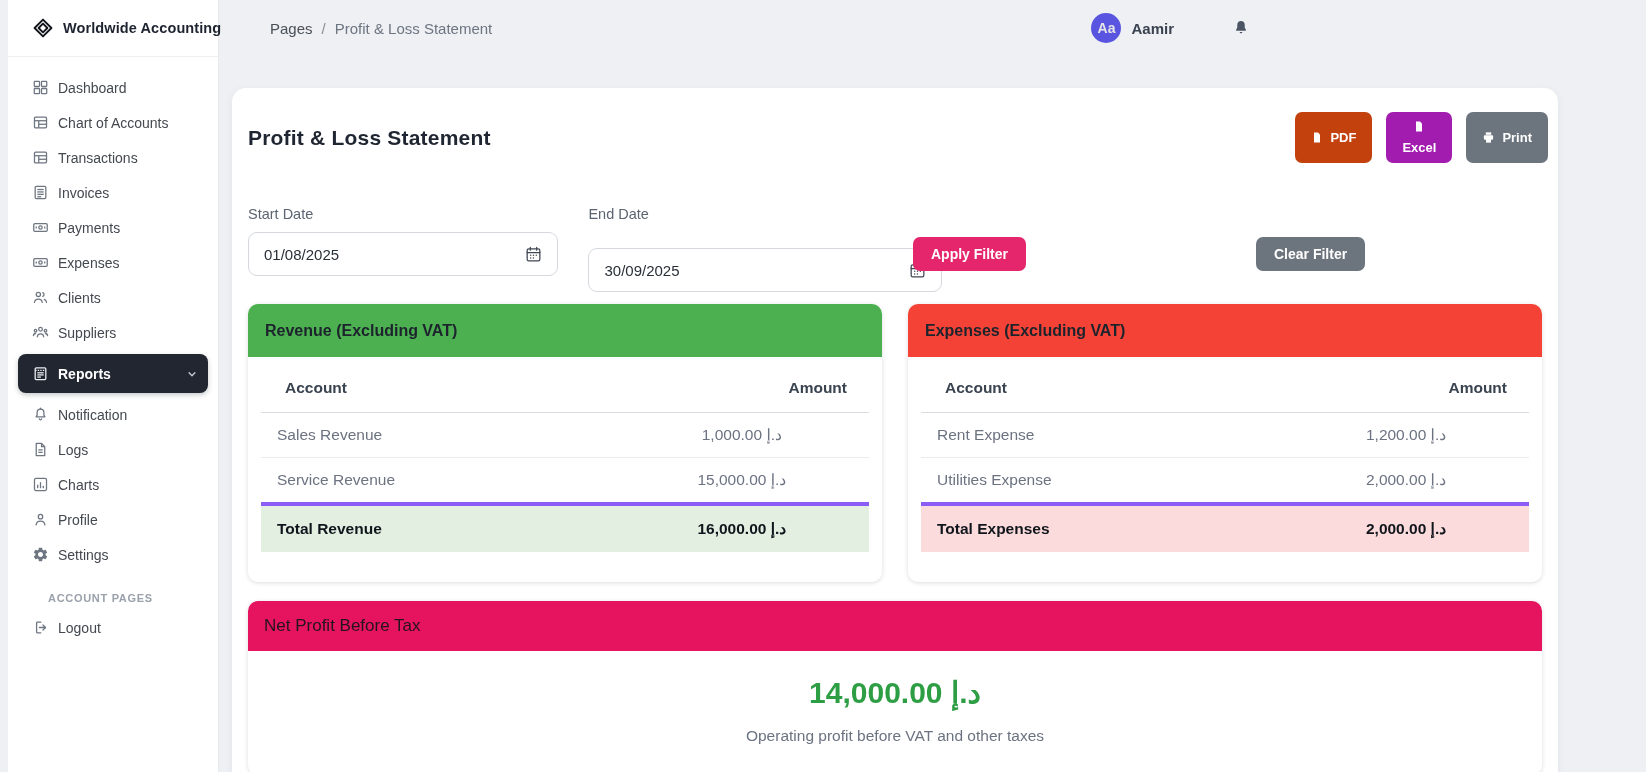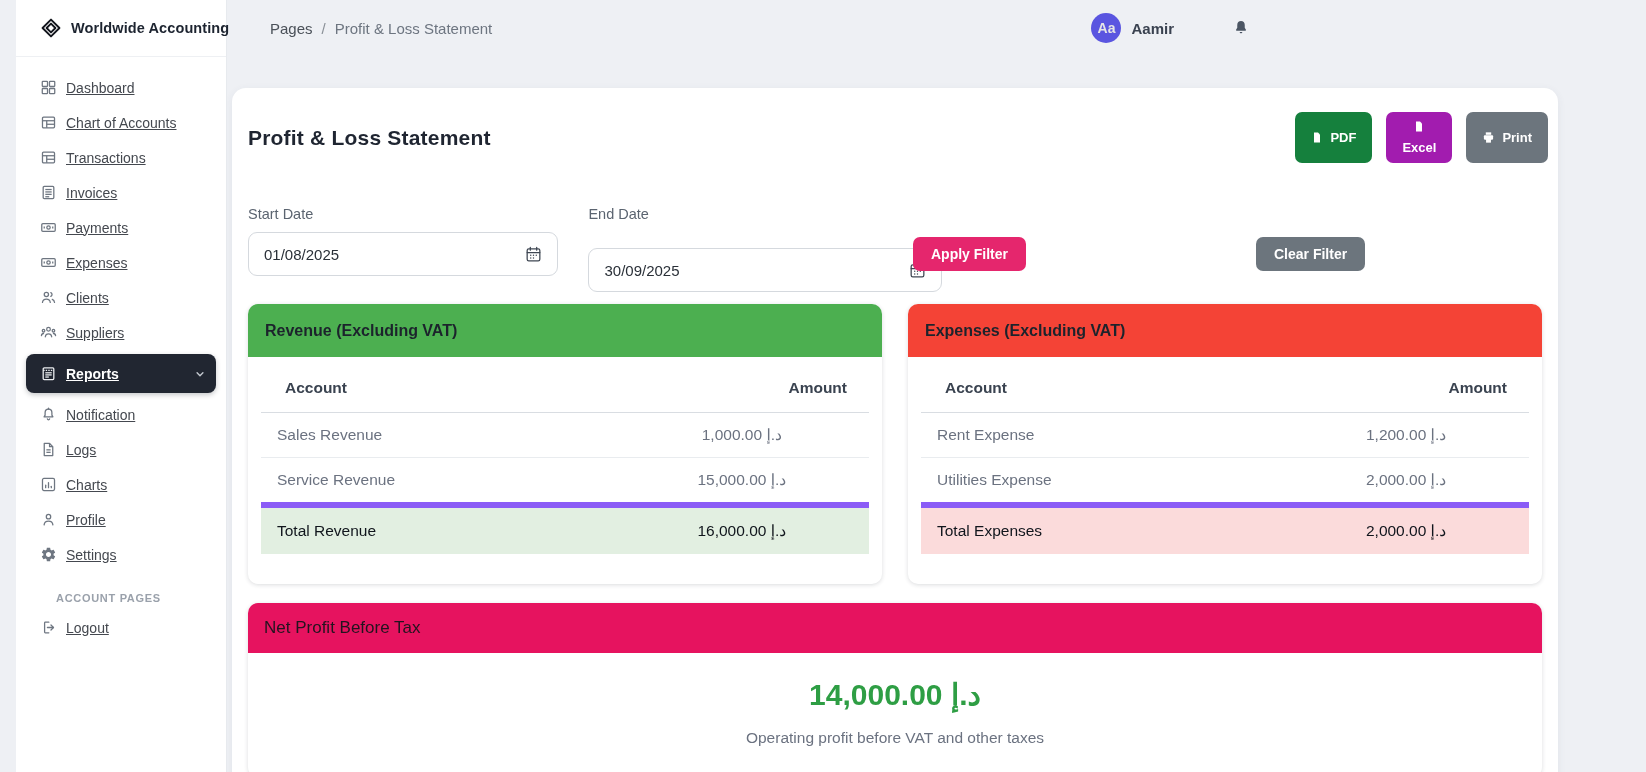--- a/index.html
+++ b/index.html
@@ -1,26 +1,26 @@
 <!DOCTYPE html>
 <html><head>
 <meta charset="utf-8">
 <style>
   * { margin:0; padding:0; box-sizing:border-box; }
   html,body { width:1646px; height:772px; }
   body { font-family:"Liberation Sans", sans-serif; background:#eef0f4; }
   .app { position:relative; width:1646px; height:772px; overflow:hidden; background:#eef0f4; }
 
   
-  .sidebar { position:absolute; left:16px; top:0; width:211px; height:772px; background:#fff; border-right:1px solid #e7eaee; z-index:5; }
+  .sidebar { position:absolute; left:8px; top:0; width:211px; height:772px; background:#fff; border-right:1px solid #e7eaee; z-index:5; }
   .brand { height:57px; display:flex; align-items:center; gap:9px; padding:0 12px 0 24px; border-bottom:1px solid #eef0f3; cursor:pointer; }
   .brand-icon { display:flex; color:#12151c; }
   .brand-name { font-size:14.5px; font-weight:700; color:#1d2430; white-space:nowrap; letter-spacing:.1px; }
   .nav { padding:13px 10px 0 10px; }
-  .nav-item { display:flex; align-items:center; gap:9px; padding:9px 9px 9px 14px; border-radius:8px; font-size:14px; color:#44484f; cursor:pointer;text-decoration:underline; }
+  .nav-item { display:flex; align-items:center; gap:9px; padding:9px 9px 9px 14px; border-radius:8px; font-size:14px; color:#44484f; cursor:pointer; }
   .nav-item .nicon { width:17px; height:17px; flex:0 0 17px; display:flex; color:#6e7681; }
   .nav-item.active { background:#212631; color:#fff; font-weight:600; padding-top:11px; padding-bottom:11px; margin:4px 0; box-shadow:0 2px 5px rgba(33,38,49,.25); }
   .nav-item.active .nicon { color:#eceef1; }
   .chev { margin-left:auto; display:flex; color:#c3c8cf; }
   .nav-section-label { margin:20px 0 6px 30px; font-size:11px; font-weight:700; color:#9aa1ab; letter-spacing:.7px; }
 
   
   .topbar { position:absolute; left:211px; top:0; width:1157px; height:56px; display:flex; align-items:center; padding:0 118px 0 59px; }
   .breadcrumb { display:flex; align-items:center; gap:9px; font-size:15px; }
   .crumb-root { color:#4a5058; cursor:pointer; }
@@ -32,21 +32,21 @@
   .user-name { margin-left:10px; font-size:15px; font-weight:600; color:#3a4250; }
   .bell-btn { margin-left:58px; display:flex; color:#4b5563; cursor:pointer; }
 
   
   .panel { position:absolute; left:232px; top:88px; width:1326px; height:700px; background:#fff; border-radius:14px; box-shadow:0 2px 8px rgba(55,70,95,.07); }
   .panel-head { display:flex; align-items:center; justify-content:space-between; padding:24px 10px 0 16px; }
   .page-title { font-size:21px; font-weight:700; color:#1f2531; letter-spacing:.2px; }
   .toolbar { display:flex; gap:14px; }
   .btn { display:inline-flex; align-items:center; gap:7px; border:none; border-radius:7px; padding:8px 16px; font-size:13px; font-weight:700; color:#fff; cursor:pointer; font-family:inherit; }
   .btn .bicon { display:flex; }
-  .btn-pdf { background:#15803d;justify-content:space-between; }
+  .btn-pdf { background:#c2410c;justify-content:space-between; }
   .btn-excel { background:#a21caf;flex-direction:column; }
   .btn-print { background:#6c757d; }
 
   
   .filters { position:relative; margin-top:42px; padding:0 16px; height:71px; }
   .field { display:inline-block; vertical-align:top; }
   .field + .field { margin-left:26px; }
   .field-label { font-size:14.5px; color:#5b6470; margin-bottom:8px; line-height:19px; }
   .input-box { width:310px; height:44px; border:1px solid #d5d9de; border-radius:9px; background:#fff; display:flex; align-items:center; justify-content:space-between; padding:0 14px 0 15px; font-size:15px; color:#2a3038; cursor:text; }
   .input-box .cal { display:flex; color:#3f4753; cursor:pointer; }
@@ -60,21 +60,21 @@
   .card { width:641px; border-radius:10px; background:#fff; box-shadow:0 1px 4px rgba(33,38,49,.16); overflow:hidden; }
   .card-header { height:53px; display:flex; align-items:center; padding:0 17px; font-size:16px; font-weight:700; color:#1c232c; }
   .ch-green { background:#4caf50; }
   .ch-red { background:#f44336; }
   .card-body { padding:6px 13px 30px 13px; }
   table { width:100%; border-collapse:collapse; font-size:15.5px; }
   th { text-align:left; font-weight:700; color:#3a4350; padding:16px 10px 15px 24px; border-bottom:1px solid #d9dde2; }
   th.amt { text-align:right; padding-right:22px; padding-left:10px; }
   td { color:#6b7280; padding:13px 10px 13px 16px; border-bottom:1px solid #e9ecef; }
   td.amt { text-align:center; padding-right:6px; }
-  tr.total-row td { color:#10151c; font-weight:400; border-top:6px solid #8b5cf6; border-bottom:none; padding-top:14px; padding-bottom:14px; }
+  tr.total-row td { color:#10151c; font-weight:700; border-top:4px solid #8b5cf6; border-bottom:none; padding-top:14px; padding-bottom:14px; }
   .rev .total-row td { background:#e2efe1; }
   .exp .total-row td { background:#fbdbdb; }
 
   
   .net-card { margin:19px 16px 0 16px; border-radius:10px; background:#fff; box-shadow:0 1px 4px rgba(33,38,49,.16); overflow:hidden; }
   .net-header { height:50px; display:flex; align-items:center; padding:0 16px; background:#e6135f; font-size:17px; font-weight:400; color:#23141f; }
   .net-body { text-align:center; padding:24px 0 30px 0; }
   .net-value { font-size:30px; font-weight:700; color:#2e9e44; line-height:36px; }
   .net-caption { margin-top:16px; font-size:15.5px; color:#6b7280; }
 

